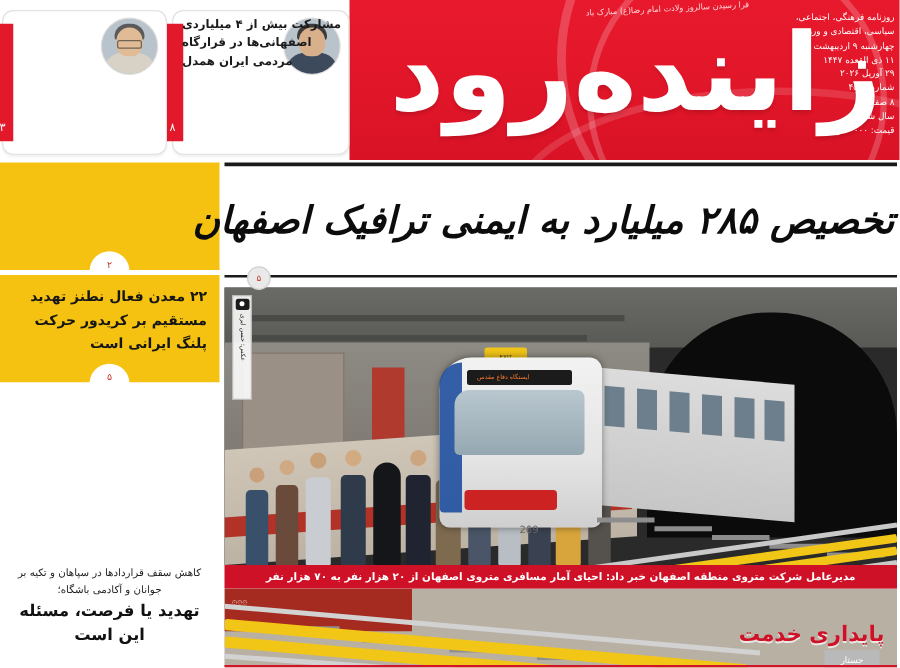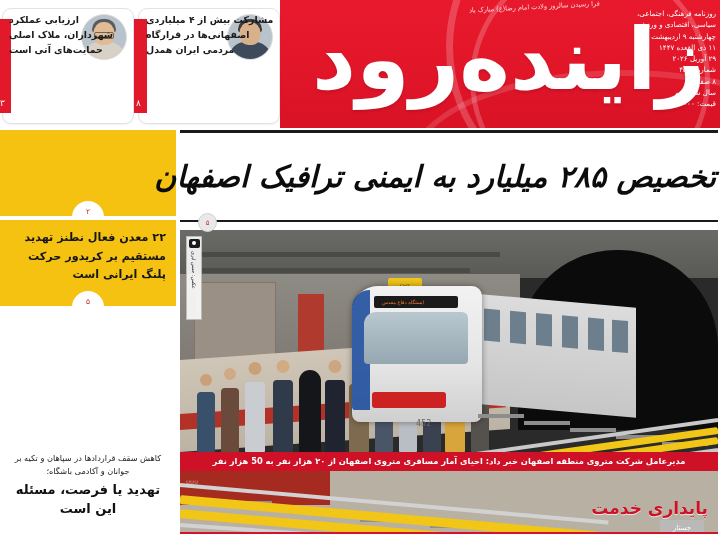--- a/index.html
+++ b/index.html
@@ -246,21 +246,20 @@
     </div>
 
     <div class="teaser t2">
       <div class="teaser-tab">۳</div>
       <div class="teaser-photo">
         <div class="tp-body" style="background:#d8d2c6;"></div>
         <div class="tp-hair" style="background:#5a5a5a;"></div>
         <div class="tp-head" style="background:#e0bb95;"></div>
         <div class="tp-glass"></div>
       </div>
-      <div class="teaser-text">ارزیابی عملکرد شهرداران، ملاک اصلی حمایت‌های آتی است</div>
     </div>
   </div>
 
   <div class="sidebar">
 
     <div class="sb-yellow" style="top:0;height:86px;">
       <div class="sb-badge">۲</div>
     </div>
     <div class="sb-gap" style="top:86px;"></div>
 
@@ -356,42 +355,42 @@
           <div class="tr-win2" style="left:134px;"></div>
         </div>
         <div class="tr-body">
           <div class="tr-blue"></div>
           <div class="tr-led">
             <span>ایستگاه دفاع مقدس</span>
           </div>
           <div class="tr-wind"></div>
           <div class="tr-red"></div>
         </div>
-        <div class="tr-num">452</div>
+        <div class="tr-num">269</div>
       </div>
 
       <div class="ph-rails">
         <div class="sleeper" style="right:10px;bottom:6px;"></div>
         <div class="sleeper" style="right:56px;bottom:13px;"></div>
         <div class="sleeper" style="right:102px;bottom:20px;"></div>
         <div class="sleeper" style="right:148px;bottom:27px;"></div>
         <div class="sleeper" style="right:194px;bottom:34px;"></div>
         <div class="yellowrail" style="right:0;bottom:18px;width:292px;transform:rotate(-8deg);"></div>
         <div class="yellowrail" style="right:0;bottom:8px;width:292px;transform:rotate(-8deg);"></div>
         <div class="rail" style="right:0;bottom:30px;width:292px;transform:rotate(-8deg);"></div>
         <div class="rail" style="right:0;bottom:0px;width:292px;transform:rotate(-8deg);"></div>
       </div>
 
       <div class="credit">
         <div class="credit-cam"></div>
         <div class="credit-txt">عکس: حسن ایری</div>
       </div>
     </div>
 
-    <div class="capbar">مدیرعامل شرکت متروی منطقه اصفهان خبر داد: احیای آمار مسافری متروی اصفهان از ۲۰ هزار نفر به 50 هزار نفر</div>
+    <div class="capbar">مدیرعامل شرکت متروی منطقه اصفهان خبر داد: احیای آمار مسافری متروی اصفهان از ۲۰ هزار نفر به ۷۰ هزار نفر</div>
 
     <div class="lowphoto">
       <div class="lp-red"></div>
       <div class="lp-redtxt">۞۞۞</div>
       <div class="lp-sleep" style="left:40px;top:30px;"></div>
       <div class="lp-sleep" style="left:110px;top:38px;"></div>
       <div class="lp-sleep" style="left:180px;top:46px;"></div>
       <div class="lp-sleep" style="left:250px;top:52px;"></div>
       <div class="lp-yellow" style="left:0;top:24px;width:420px;transform:rotate(5deg);"></div>
       <div class="lp-yellow" style="left:0;top:38px;width:420px;transform:rotate(5deg);"></div>

